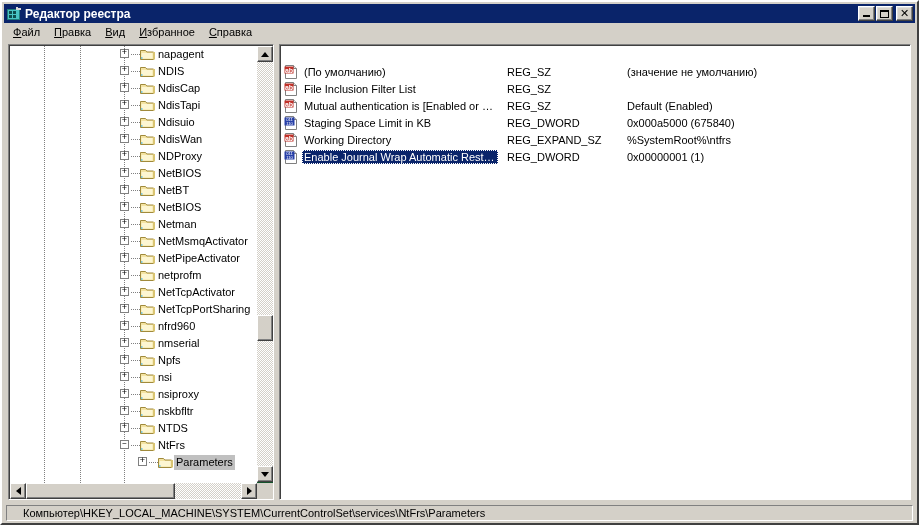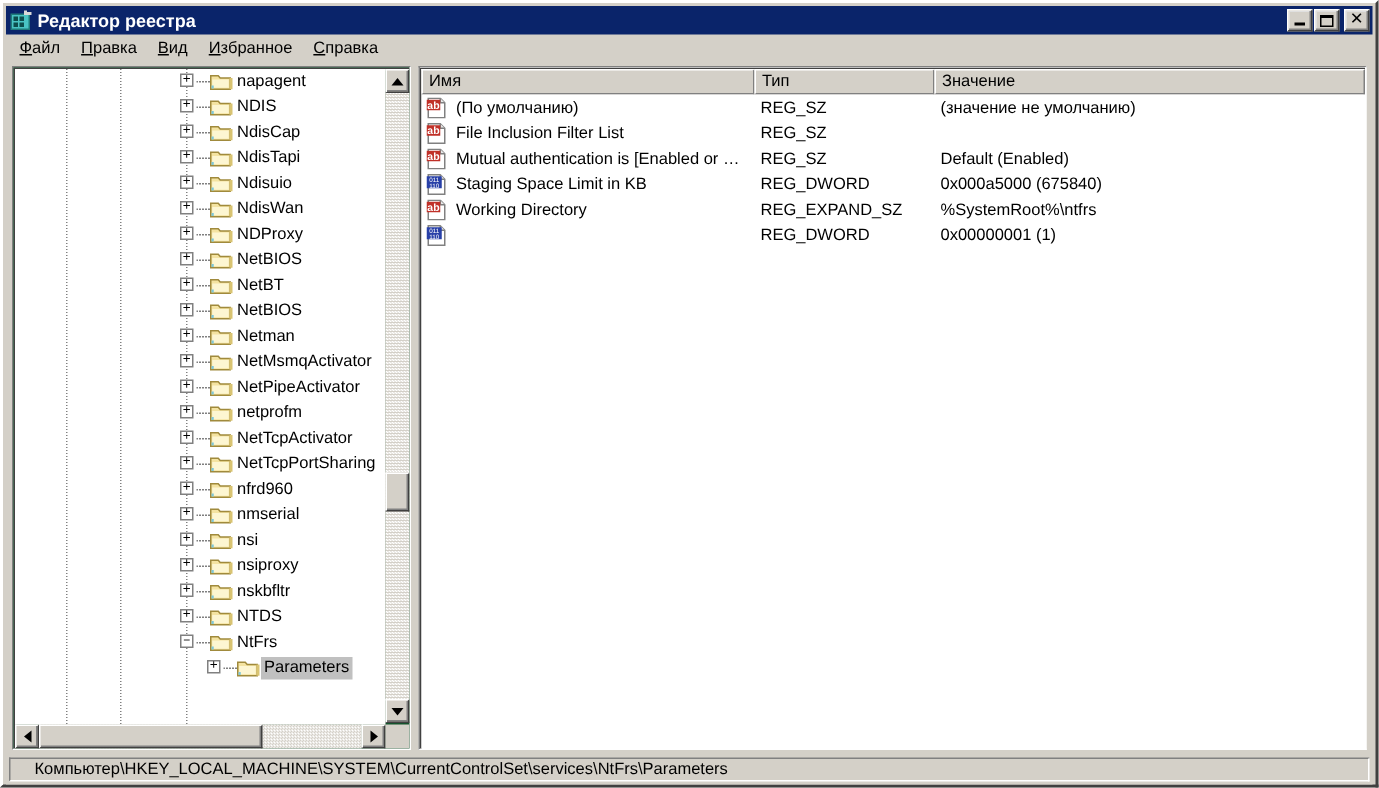--- a/index.html
+++ b/index.html
@@ -585,20 +585,33 @@
             <div class="dotline-h" style="left: 121px; top: 8px; width: 9px;"></div>
             <div class="tbox" style="left: 110px; top: 3px;"></div>
             <div class="tfolder" style="left: 130px; top: 2px;">
               <svg width="16" height="13" viewBox="0 0 16 13" class="folder-svg">
                 <path d="M0.5 2.5 L5.5 2.5 L6.8 4.0 L13.5 4.0 L13.5 11.5 L0.5 11.5 Z" fill="#f4e3a1" stroke="#a08a3c" stroke-width="1"></path>
                 <path d="M1.5 5.0 L12.5 5.0 L12.5 10.5 L1.5 10.5 Z" fill="#fdf6d2" stroke="none"></path>
                 <rect x="13" y="4" width="2" height="7.5" fill="#d9c472"></rect>
                 <rect x="1" y="9" width="1.5" height="2" fill="#7fc7d8"></rect>
               </svg>
             </div>
+            <div class="tlabel" style="left: 146px; top: 1px;">Npfs</div>
+          </div>
+          <div class="tnode" style="height: 17px;">
+            <div class="dotline-h" style="left: 121px; top: 8px; width: 9px;"></div>
+            <div class="tbox" style="left: 110px; top: 3px;"></div>
+            <div class="tfolder" style="left: 130px; top: 2px;">
+              <svg width="16" height="13" viewBox="0 0 16 13" class="folder-svg">
+                <path d="M0.5 2.5 L5.5 2.5 L6.8 4.0 L13.5 4.0 L13.5 11.5 L0.5 11.5 Z" fill="#f4e3a1" stroke="#a08a3c" stroke-width="1"></path>
+                <path d="M1.5 5.0 L12.5 5.0 L12.5 10.5 L1.5 10.5 Z" fill="#fdf6d2" stroke="none"></path>
+                <rect x="13" y="4" width="2" height="7.5" fill="#d9c472"></rect>
+                <rect x="1" y="9" width="1.5" height="2" fill="#7fc7d8"></rect>
+              </svg>
+            </div>
             <div class="tlabel" style="left: 146px; top: 1px;">nsi</div>
           </div>
           <div class="tnode" style="height: 17px;">
             <div class="dotline-h" style="left: 121px; top: 8px; width: 9px;"></div>
             <div class="tbox" style="left: 110px; top: 3px;"></div>
             <div class="tfolder" style="left: 130px; top: 2px;">
               <svg width="16" height="13" viewBox="0 0 16 13" class="folder-svg">
                 <path d="M0.5 2.5 L5.5 2.5 L6.8 4.0 L13.5 4.0 L13.5 11.5 L0.5 11.5 Z" fill="#f4e3a1" stroke="#a08a3c" stroke-width="1"></path>
                 <path d="M1.5 5.0 L12.5 5.0 L12.5 10.5 L1.5 10.5 Z" fill="#fdf6d2" stroke="none"></path>
                 <rect x="13" y="4" width="2" height="7.5" fill="#d9c472"></rect>
@@ -677,25 +690,20 @@
       <div class="sb-thumb" style="left:17px; top:438px; width:149px; height:16px;"></div>
       <div class="sb-btn" style="left:232px; top:438px;">
         <div class="arr arr-right"></div>
       </div>
       <div style="position:absolute;left:248px;top:438px;width:16px;height:16px;background:#d4d0c8;"></div>
     </div>
 
     <div id="splitter"></div>
 
     <div id="listpanel">
-      <div id="listheader">
-        <div class="colhdr" style="width:222px;">Имя</div>
-        <div class="colhdr" style="width:120px;">Тип</div>
-        <div class="colhdr" style="width:287px;">Значение</div>
-      </div>
       <div id="listrows">
           <div class="lrow">
             <div class="licon">
               <svg width="14" height="14" viewBox="0 0 14 14" class="valicon">
                 <path d="M1.5 0.5 L9.5 0.5 L12.5 3.5 L12.5 13.5 L1.5 13.5 Z" fill="#ffffff" stroke="#808080" stroke-width="1"></path>
                 <path d="M9.5 0.5 L9.5 3.5 L12.5 3.5" fill="#e8e8e8" stroke="#808080" stroke-width="1"></path>
                 <rect x="0.5" y="1.5" width="9" height="7" fill="#c03028"></rect>
                 <text x="5" y="7.6" font-family="Liberation Sans, sans-serif" font-size="7" font-weight="bold" fill="#ffffff" text-anchor="middle">ab</text>
               </svg>
             </div>
@@ -759,20 +767,21 @@
           <div class="lrow selected">
             <div class="licon">
               <svg width="14" height="14" viewBox="0 0 14 14" class="valicon">
                 <path d="M1.5 0.5 L9.5 0.5 L12.5 3.5 L12.5 13.5 L1.5 13.5 Z" fill="#ffffff" stroke="#808080" stroke-width="1"></path>
                 <path d="M9.5 0.5 L9.5 3.5 L12.5 3.5" fill="#e8e8e8" stroke="#808080" stroke-width="1"></path>
                 <rect x="0.5" y="1.5" width="10" height="8" fill="#2840a8"></rect>
                 <text x="5.5" y="5.4" font-family="Liberation Sans, sans-serif" font-size="4.2" fill="#ffffff" text-anchor="middle">011</text>
                 <text x="5.5" y="9.2" font-family="Liberation Sans, sans-serif" font-size="4.2" fill="#ffffff" text-anchor="middle">110</text>
               </svg>
             </div>
+            <div class="lname">Enable Journal Wrap Automatic Restore</div>
             <div class="ltype">REG_DWORD</div>
             <div class="lvalue">0x00000001 (1)</div>
           </div>
         </div>
     </div>
 
   </div>
 
   <div id="statusbar">
     <div id="statusfield">Компьютер\HKEY_LOCAL_MACHINE\SYSTEM\CurrentControlSet\services\NtFrs\Parameters</div>

